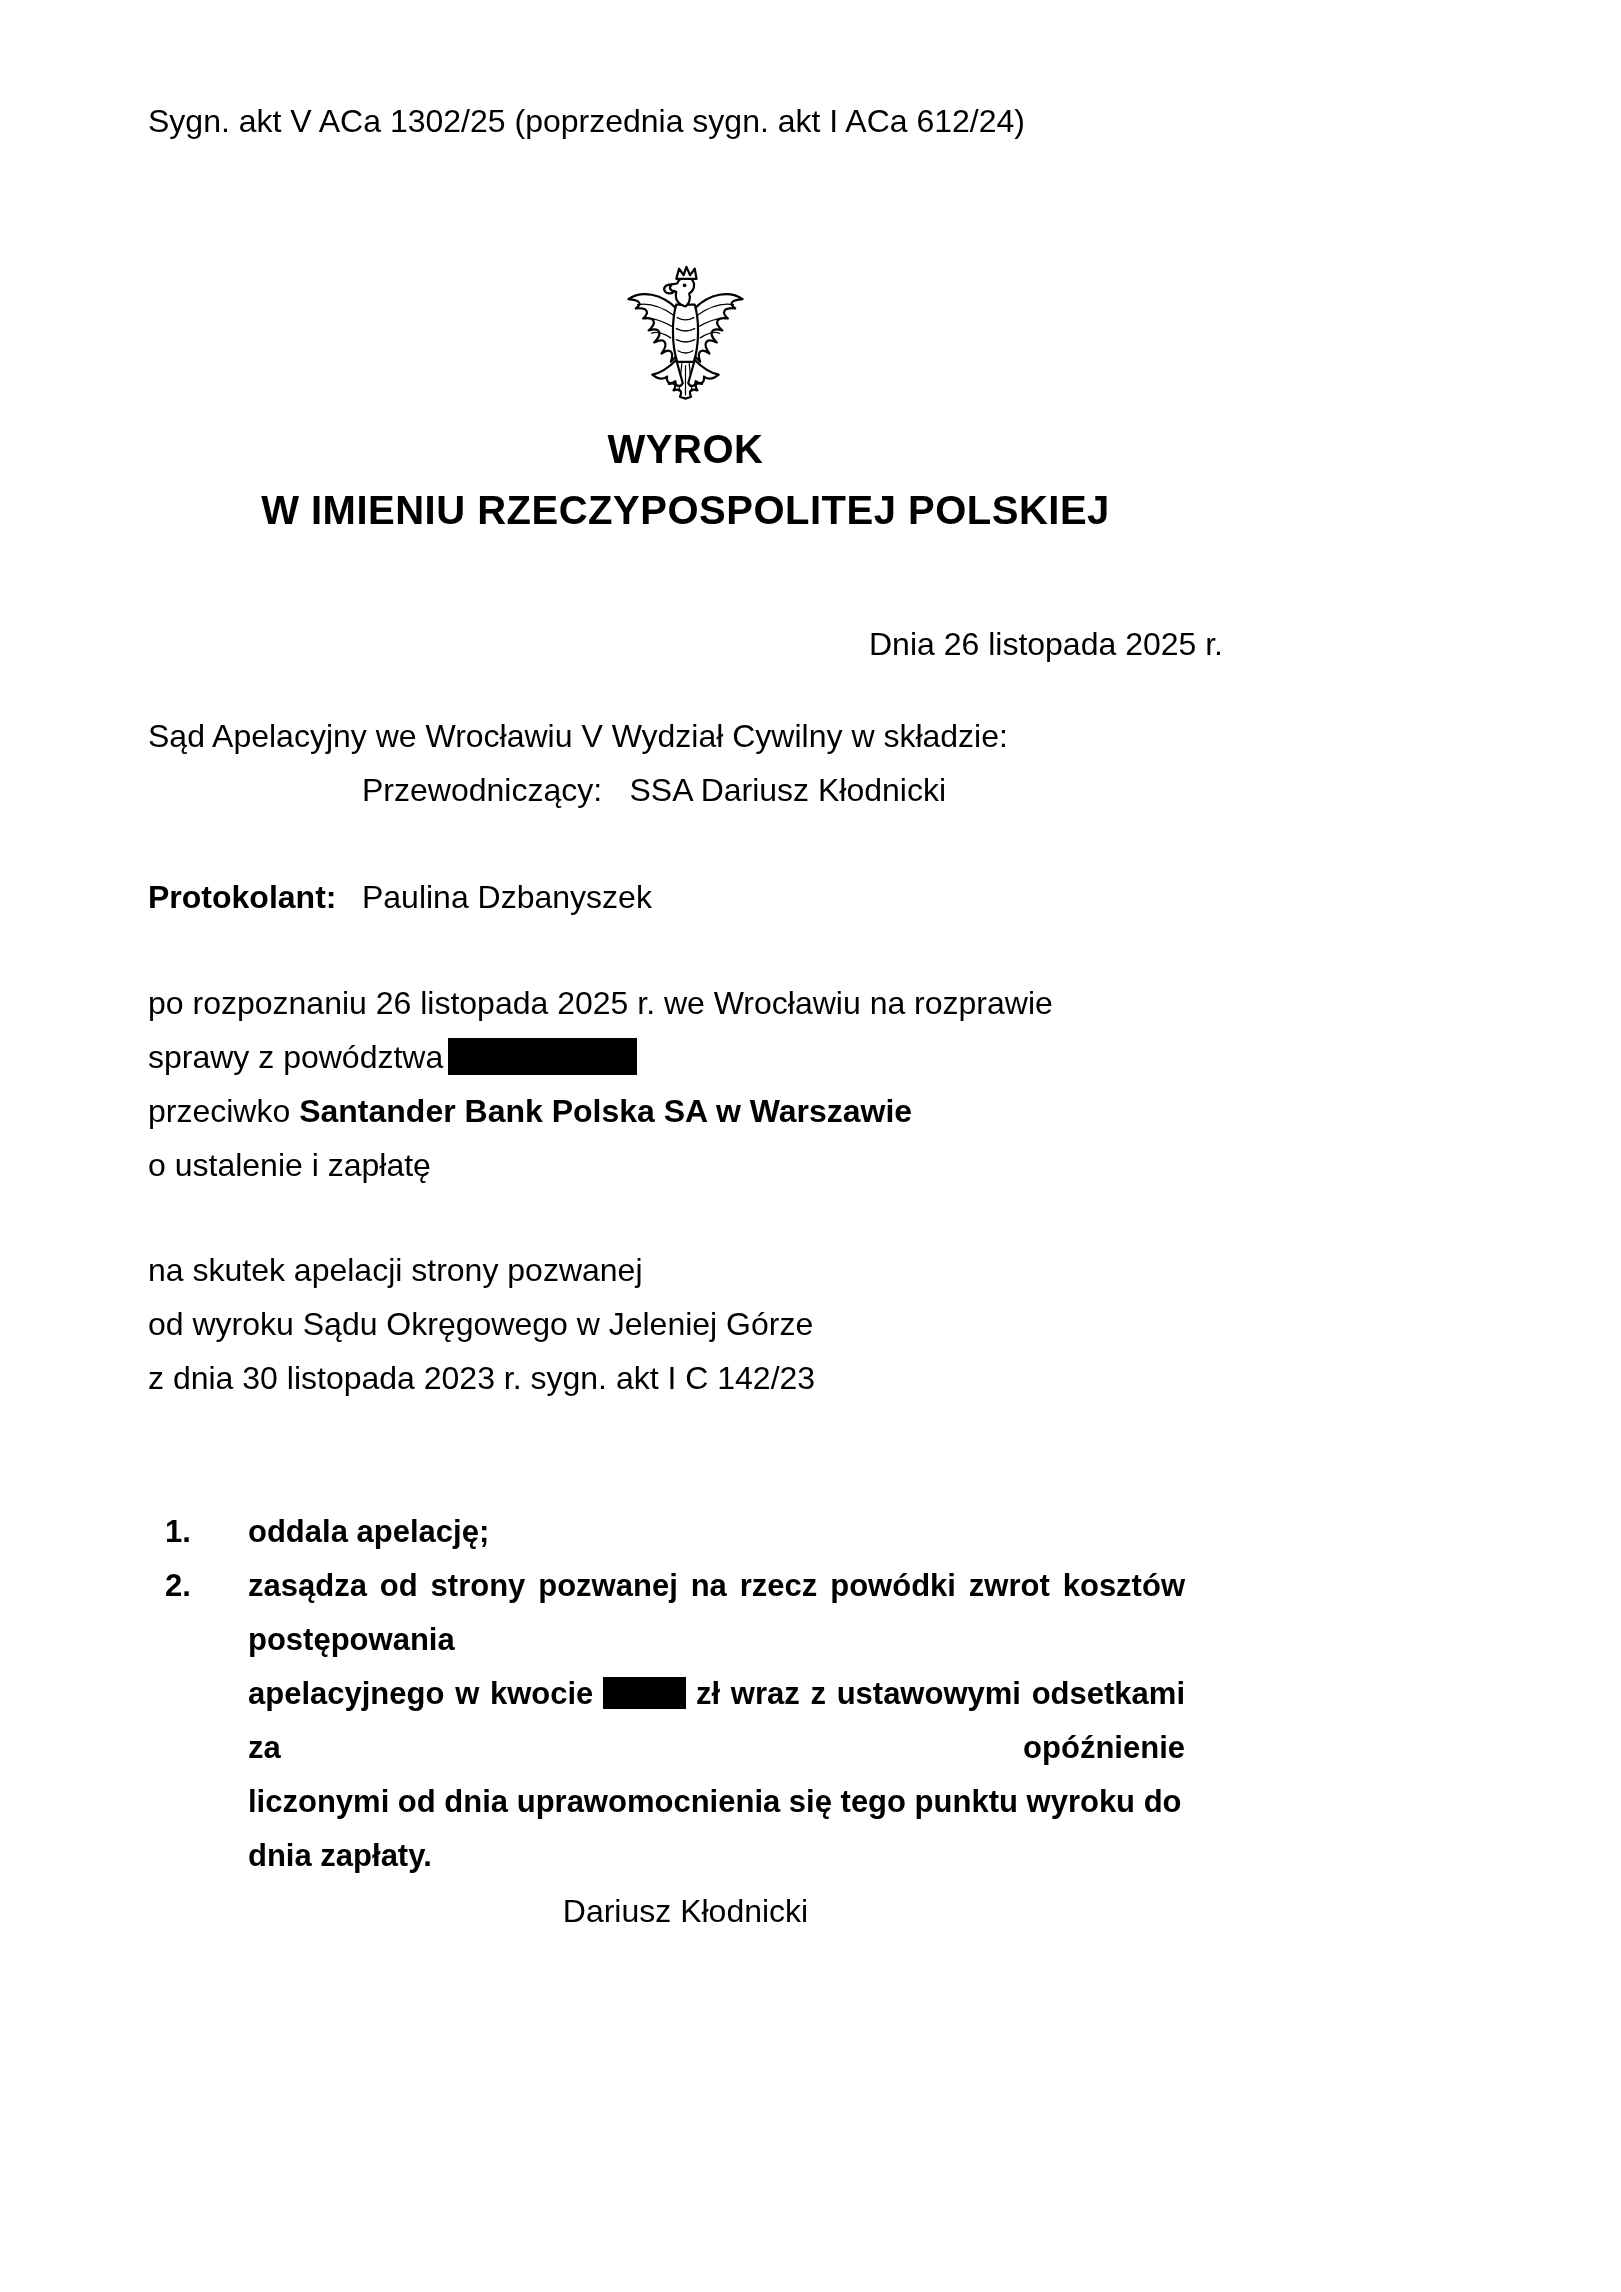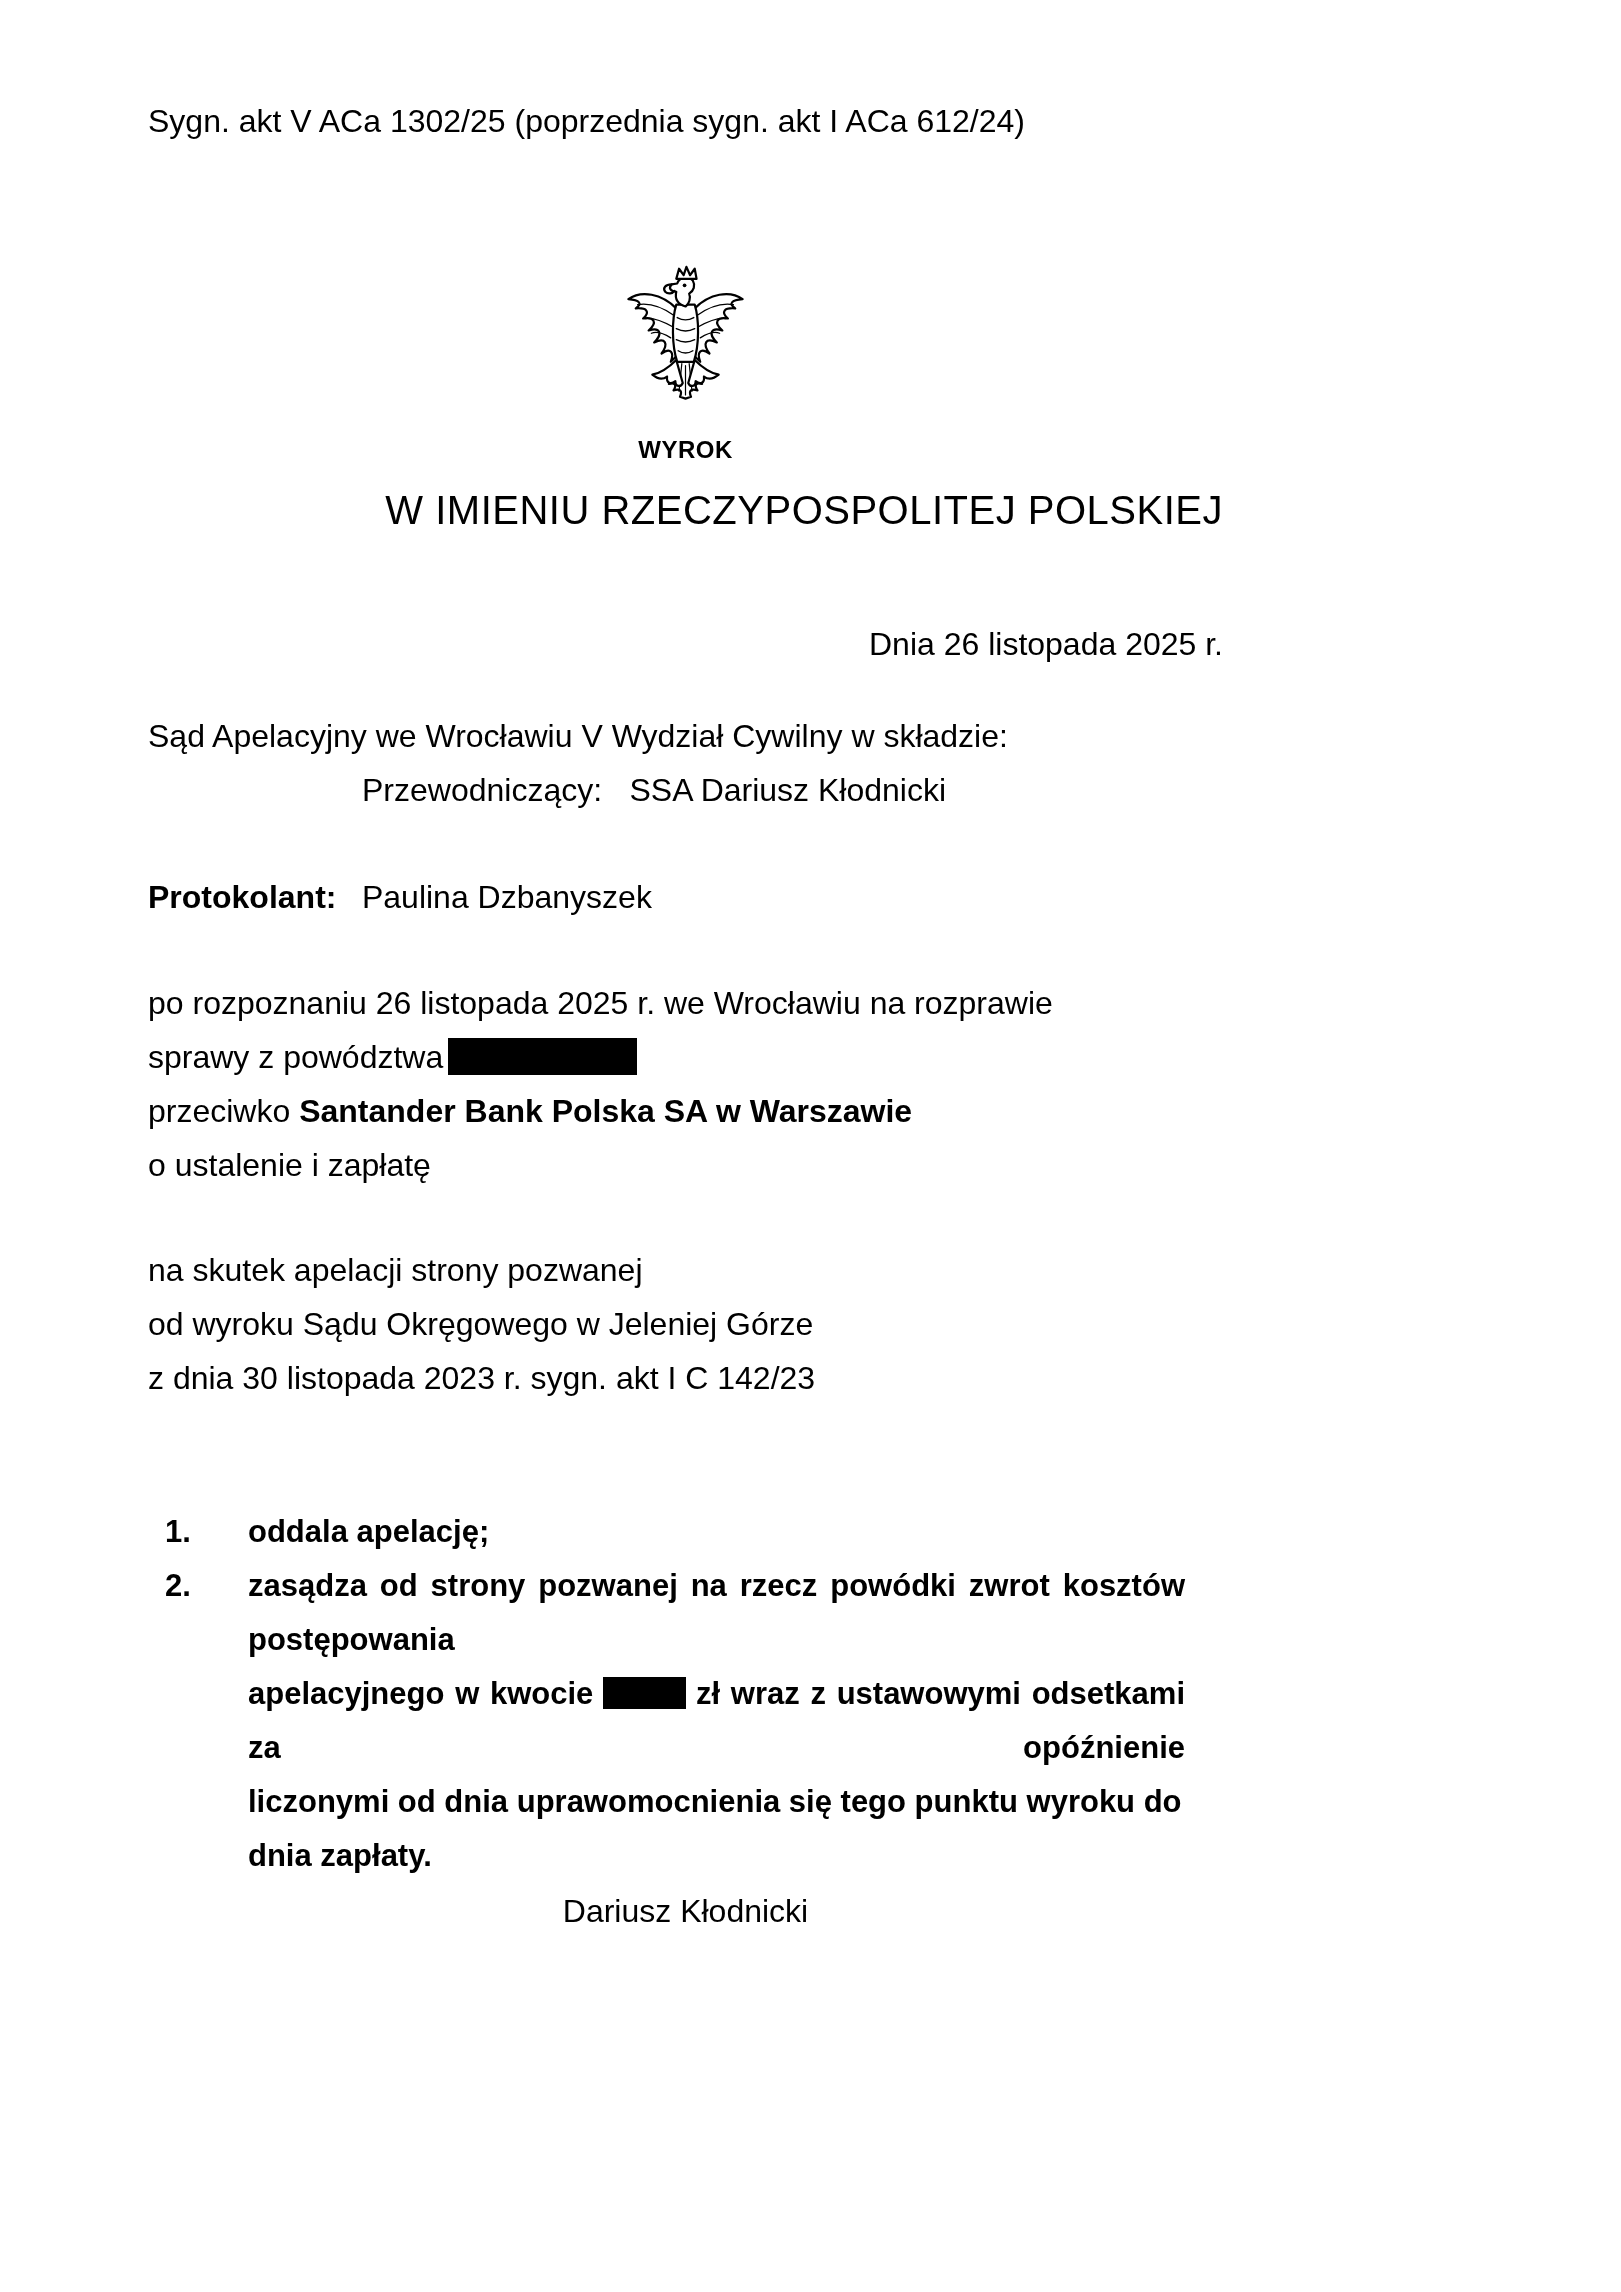--- a/index.html
+++ b/index.html
@@ -9,22 +9,22 @@
     background:#ffffff;
     font-family:"Liberation Sans","DejaVu Sans",sans-serif;
     color:#000;
     font-size:32px;
     line-height:54px;
     overflow:hidden;
   }
   .abs{position:absolute;left:148px;right:148px;}
   .case-ref{top:94px;}
   .emblem-wrap{top:265px;text-align:center;}
-  .title1{top:420px;text-align:center;font-weight:bold;font-size:24px;line-height:59px;letter-spacing:0.5px;}
-  .title2{top:481px;text-align:right;font-weight:normal;font-size:40px;line-height:59px;letter-spacing:0.5px;}
+  .title1{top:420px;text-align:center;font-weight:bold;font-size:40px;line-height:59px;letter-spacing:0.5px;}
+  .title2{top:481px;text-align:center;font-weight:bold;font-size:40px;line-height:59px;letter-spacing:0.5px;}
   .date-line{top:617px;text-align:right;}
   .court-line{top:709px;}
   .presiding-line{top:763px;padding-left:214px;}
   .presiding-line .lab{margin-right:27.4px;}
   .clerk-line{top:870px;}
   .clerk-line .lab{margin-right:25.5px;font-weight:bold;}
   .hearing-block{top:976px;}
   .appeal-block{top:1243px;}
   .ruling{top:1505px;left:165px;right:186px;font-weight:bold;font-size:31px;}
   .ruling-item{display:flex;align-items:flex-start;}

